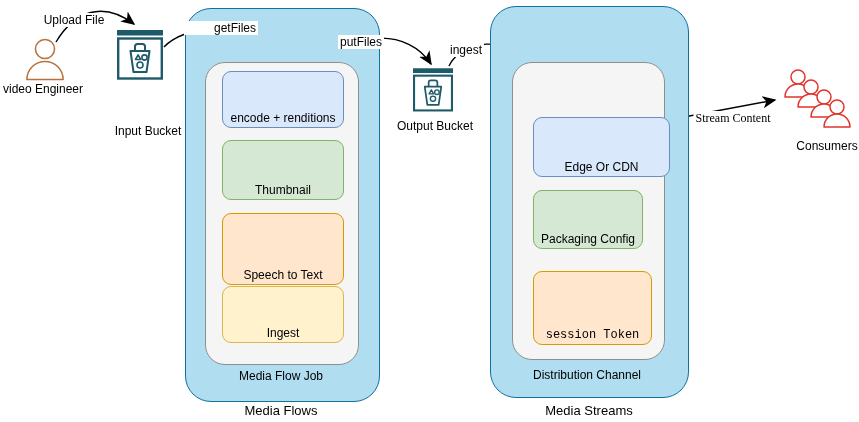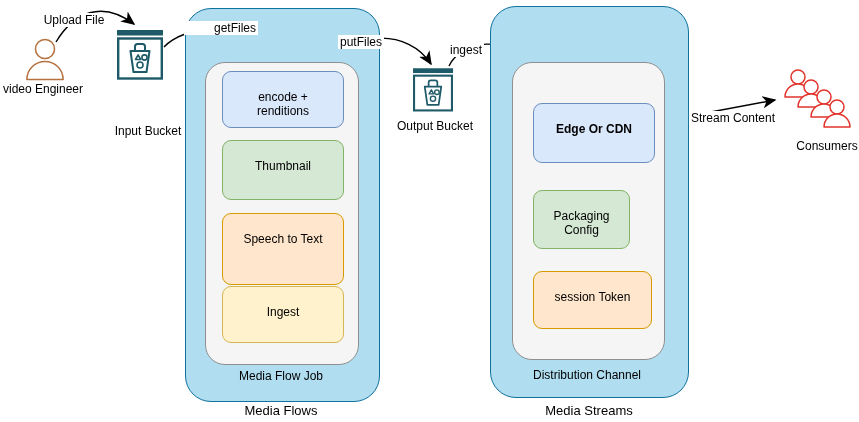--- a/index.html
+++ b/index.html
@@ -11,22 +11,22 @@
        white-space:nowrap;text-align:center;}
   .edge-lbl{background:#ffffff;padding:0 2px;}
   .container-lbl{font-size:13px;}
   .blue-container{
     position:absolute;background:#b0ddf0;border:1px solid #10739e;border-radius:26px;
   }
   .gray-group{
     position:absolute;background:#f5f5f5;border:1px solid #8f8f8f;border-radius:20px;
   }
   .box{
-    position:absolute;border-radius:9px;display:flex;align-items:flex-start;justify-content:center;
-    font-size:12px;text-align:center;padding:18px;box-sizing:border-box;
+    position:absolute;border-radius:9px;display:flex;align-items:flex-end;justify-content:center;
+    font-size:12px;text-align:center;padding:2px;box-sizing:border-box;
   }
   .box.blue  {background:#dae8fc;border:1px solid #6c8ebf;}
   .box.green {background:#d5e8d4;border:1px solid #82b366;}
   .box.orange{background:#ffe6cc;border:1px solid #d79b00;}
   .box.yellow{background:#fff2cc;border:1px solid #d6b656;}
   .icon{position:absolute;}
   #arrows{position:absolute;left:0;top:0;width:859px;height:422px;pointer-events:none;}
 </style>
 </head>
 <body>
@@ -58,27 +58,27 @@
     <span>Speech to Text</span>
   </div>
   <div class="box yellow" style="left:222px;top:286px;width:122px;height:57px;">
     <span>Ingest</span>
   </div>
   <div class="lbl" style="left:281px;top:369px;">Media Flow Job</div>
   <div class="lbl container-lbl" style="left:281px;top:404px;">Media Flows</div>
 
   <div class="blue-container" style="left:490px;top:6px;width:197px;height:390px;"></div>
   <div class="gray-group" style="left:512px;top:62px;width:151px;height:296px;"></div>
-  <div class="box blue" style="left:533px;top:103px;width:122px;height:60px;font-weight:bold;">
+  <div class="box blue" style="left:533px;top:117px;width:137px;height:60px;">
     <span>Edge Or CDN</span>
   </div>
-  <div class="box green" style="left:533px;top:190px;width:97px;height:59px;">
+  <div class="box green" style="left:533px;top:190px;width:110px;height:59px;">
     <span>Packaging Config</span>
   </div>
-  <div class="box orange" style="left:533px;top:271px;width:119px;height:58px;">
+  <div class="box orange" style="left:533px;top:271px;width:119px;height:74px;font-family:Liberation Mono, monospace;">
     <span>session Token</span>
   </div>
   <div class="lbl" style="left:587px;top:368px;">Distribution Channel</div>
   <div class="lbl container-lbl" style="left:589px;top:404px;">Media Streams</div>
 
   <svg class="icon" style="left:24px;top:37px;" width="42" height="45" viewBox="0 0 44 46">
     <circle cx="22" cy="12" r="10" fill="#fff" stroke="#b5713f" stroke-width="1.6"></circle>
     <path d="M 3,44 a 19,19 0 0 1 38,0 z" fill="#fff" stroke="#b5713f" stroke-width="1.6" stroke-linejoin="round"></path>
   </svg>
   <div class="lbl" style="left:43px;top:82px;">video Engineer</div>
@@ -116,15 +116,15 @@
       <circle cx="54" cy="39" r="7"></circle>
       <path d="M 41,59 a 13,13 0 0 1 26,0 z"></path>
     </g>
   </svg>
   <div class="lbl" style="left:827px;top:139px;">Consumers</div>
 
   <div class="lbl edge-lbl" style="left:74px;top:13px;">Upload File</div>
   <div class="lbl edge-lbl" style="left:221px;top:21px;padding-left:30px;">getFiles</div>
   <div class="lbl edge-lbl" style="left:361px;top:35px;">putFiles</div>
   <div class="lbl edge-lbl" style="left:466px;top:43px;">ingest</div>
-  <div class="lbl edge-lbl" style="left:733px;top:111px;">Stream Content</div>
+  <div class="lbl edge-lbl" style="left:733px;top:111px;font-family:Liberation Serif, serif;">Stream Content</div>
 
 </div>
 
 </body></html>

